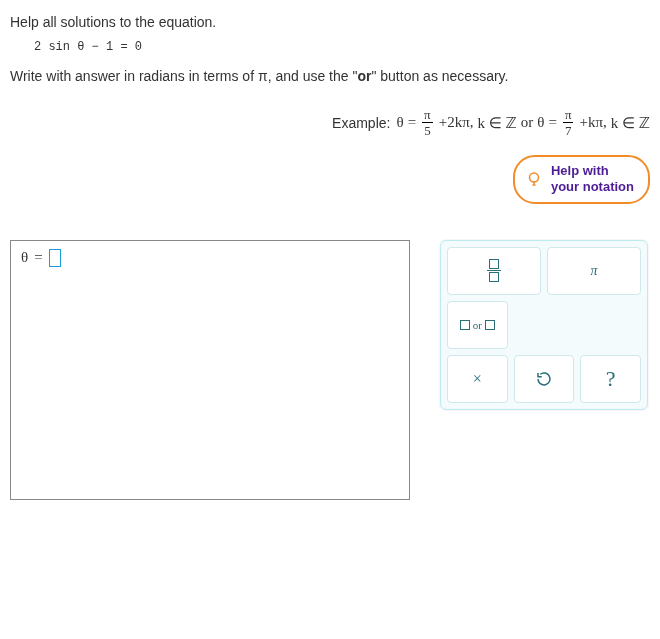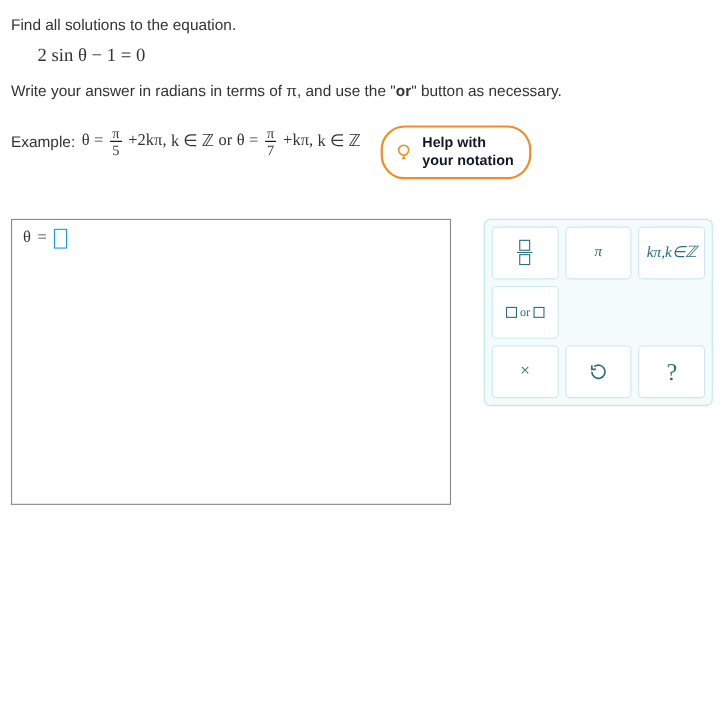--- a/index.html
+++ b/index.html
@@ -6,27 +6,28 @@
   body {
     margin: 0;
     padding: 12px 10px;
     font-family: Arial, Helvetica, sans-serif;
     font-size: 14px;
     color: #333;
     width: 660px;
     background: #fff;
   }
   .prompt-line { margin: 2px 0 10px 0; }
-  .equation-row { margin: 4px 0 14px 24px; font-family: Liberation Serif, serif; font-size: 17px; }
+  .equation-row { margin: 4px 0 14px 24px; font-family: Liberation Mono, monospace; font-size: 12px; }
   .instruction-line { margin: 6px 0 24px 0; }
   .example-row {
     display: flex;
-    align-items: flex-start;
+    align-items: flex-end;
     gap: 18px;
     margin-bottom: 36px;
+    flex-direction: column;
   }
   .example-text {
     font-family: 'Times New Roman', serif;
     font-size: 15px;
     display: flex;
     align-items: center;
     gap: 4px;
     white-space: nowrap;
   }
   .example-label { font-family: Arial, sans-serif; font-size: 14px; margin-right: 2px;}
@@ -41,21 +42,21 @@
   }
   .frac .num { padding: 0 2px 1px 2px; }
   .frac .den { border-top: 1px solid #000; padding: 1px 2px 0 2px; }
   .help-pill {
     border: 2px solid #f28c28;
     border-radius: 22px;
     padding: 6px 14px 6px 10px;
     display: flex;
     align-items: center;
     gap: 8px;
-    color: #0f172a;
+    color: #4c1d95;
     font-weight: bold;
     font-size: 13px;
     line-height: 1.25;
     cursor: pointer;
   }
   .bulb-icon {
     width: 18px; height: 18px;
     flex: 0 0 18px;
   }
   .work-area {
@@ -122,26 +123,26 @@
   .or-glyph { font-style: normal; font-size:11px; display:flex; align-items:center; gap:3px; color:#2a6e7a;}
   .or-glyph .mb { width:10px;height:10px;border:1px solid #2a6e7a;}
   .reset-icon { font-style: normal; font-size:18px; }
   .question-mark { font-style: normal; font-size:22px; color:#2a6e7a;}
   .x-icon { font-style: normal; font-size:16px; color:#2a6e7a;}
   .dblz { font-family: Liberation Serif, serif; }
 </style>
 </head>
 <body>
 
-<div class="prompt-line">Find all solutions to the equation.</div>
+<div class="prompt-line">Help all solutions to the equation.</div>
 
 <div class="equation-row">2 sin θ − 1 = 0</div>
 
 <div class="instruction-line">
-  <span>Write your answer in radians in terms of </span><span>π</span><span>, and use the "</span><b>or</b><span>" button as necessary.</span>
+  <span>Write with answer in radians in terms of </span><span>π</span><span>, and use the "</span><b>or</b><span>" button as necessary.</span>
 </div>
 
 <div class="example-row">
   <div class="example-text">
     <span class="example-label">Example:</span>
     <span>θ</span>
     <span>=</span>
     <span class="frac">
       <span class="num">π</span>
       <span class="den">5</span>
@@ -184,21 +185,20 @@
   <div class="keypad">
     <div class="keypad-row">
       <div class="key upright">
         <span class="mini-frac">
           <span class="mb"></span>
             <span class="line"></span>
             <span class="mb"></span>
         </span>
       </div>
       <div class="key">π</div>
-      <div class="key">kπ,k∈ℤ</div>
     </div>
     <div class="keypad-row">
       <div class="key upright">
         <span class="or-glyph">
           <span class="mb"></span>
             <span>or</span>
             <span class="mb"></span>
         </span>
       </div>
       <div class="key" style="visibility:hidden"></div>

